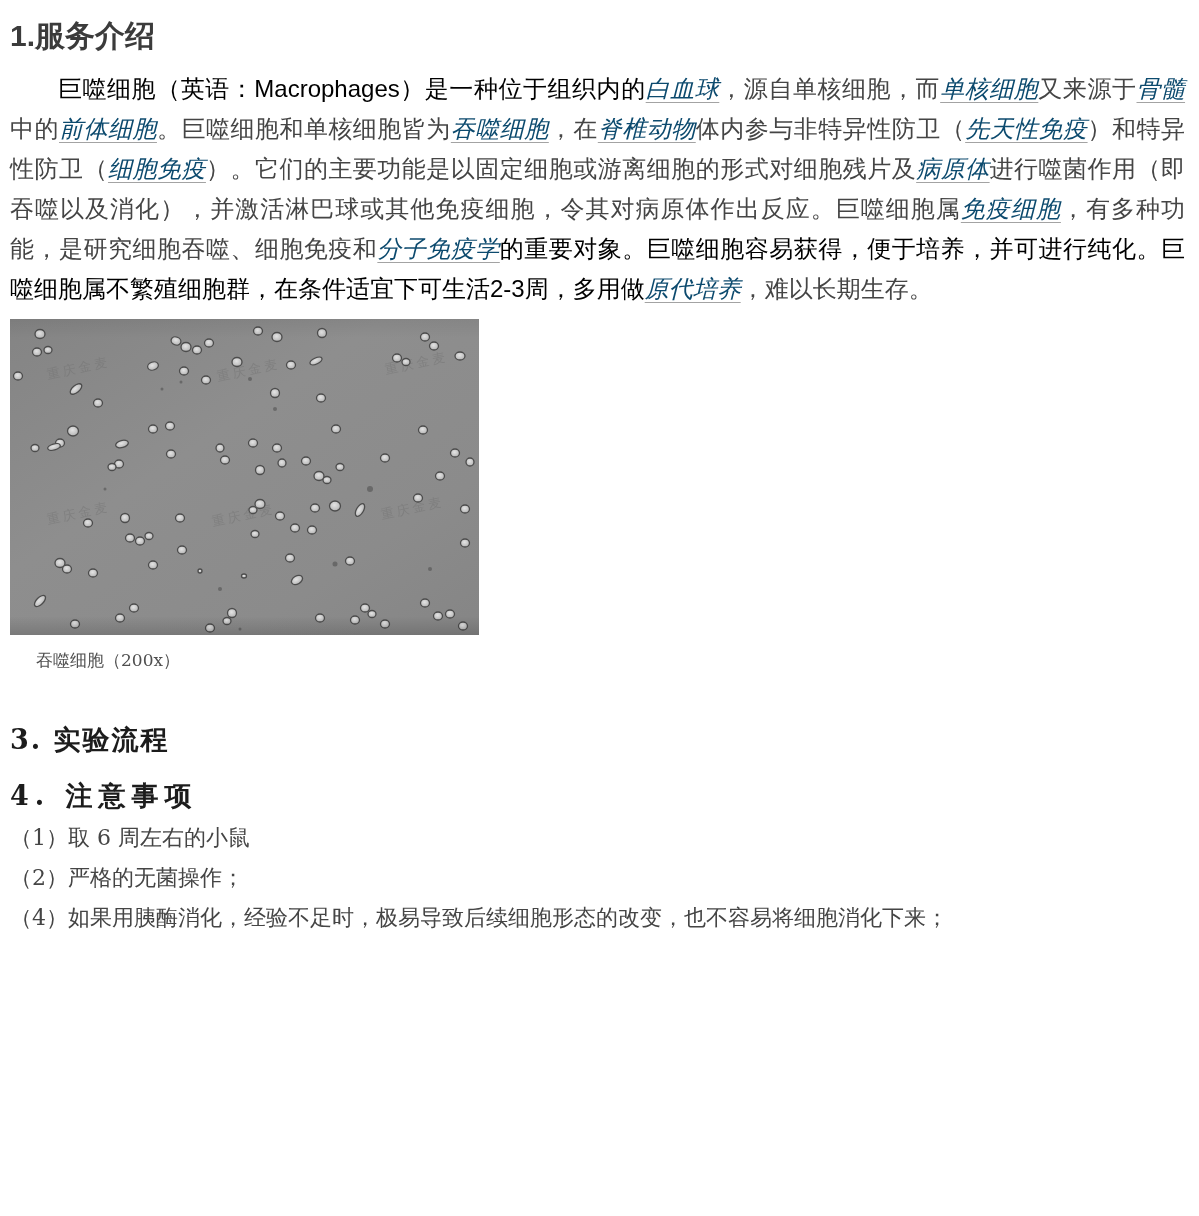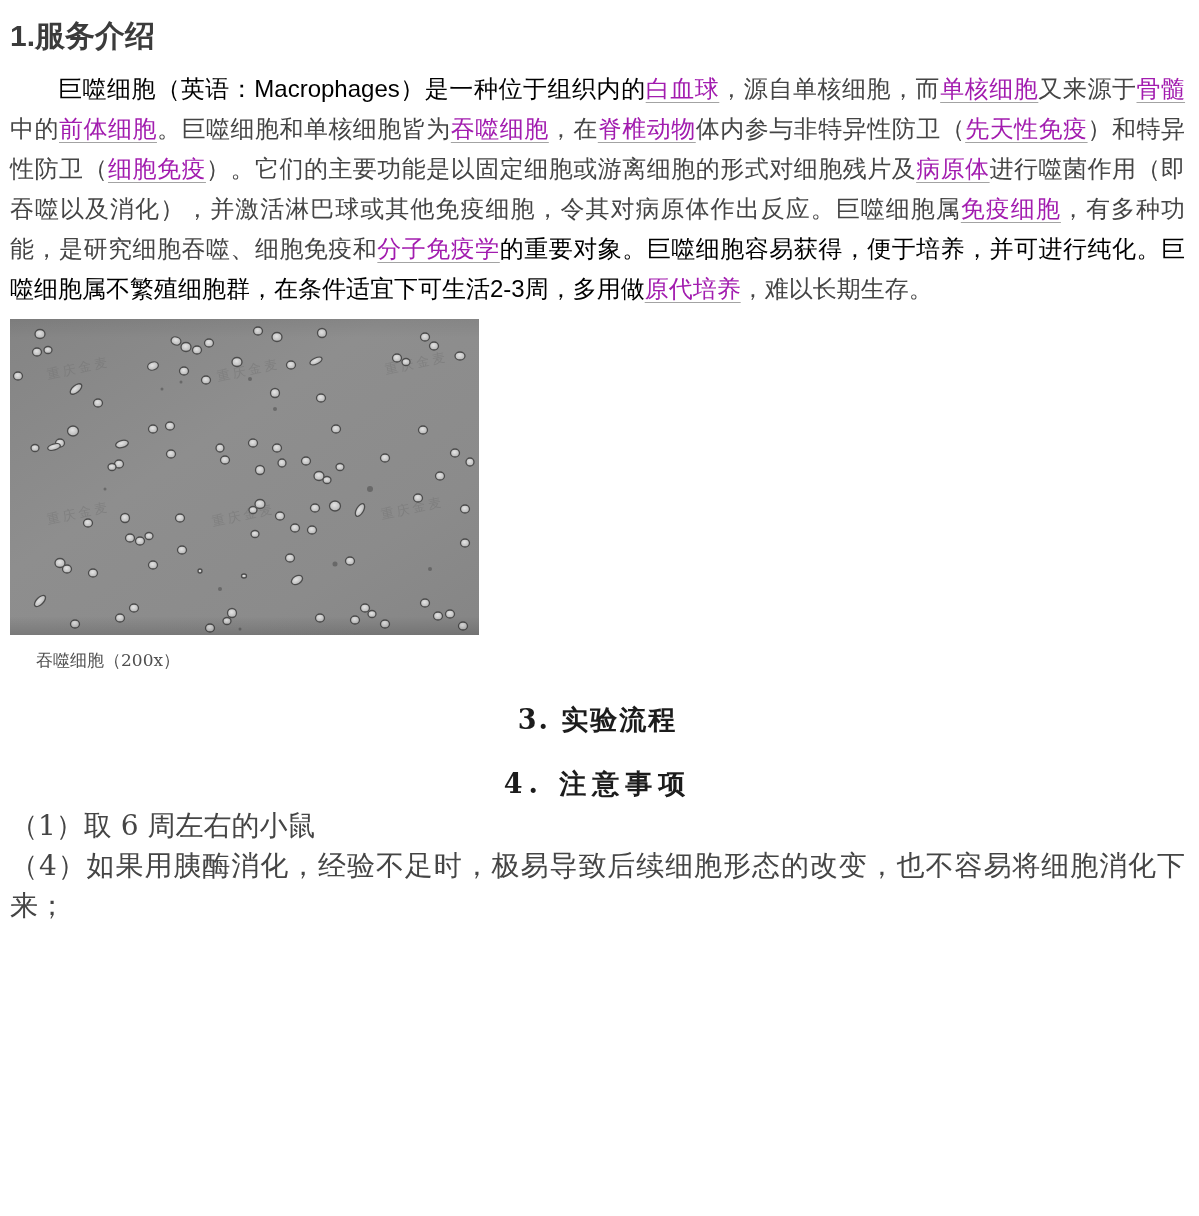--- a/index.html
+++ b/index.html
@@ -4,43 +4,43 @@
 <style>
   html,body{margin:0;padding:0;background:#ffffff;}
   body{width:1199px;height:1216px;overflow:hidden;font-family:"Liberation Sans",sans-serif;}
   .doc{padding:16px 14px 0 10px;}
 
   h1.t1{font-family:"Liberation Sans",sans-serif;font-weight:bold;font-size:30px;
         color:#3b3b3b;margin:0 0 12px 0;letter-spacing:0;}
   .h-kai{font-family:"DejaVu Serif",serif;font-weight:bold;color:#1c1c1c;
          font-size:27px;margin:0;white-space:pre-wrap;}
   .h2-2{letter-spacing:6px;margin-top:36px;}
-  .h2-3{letter-spacing:2px;margin-top:30px;text-align:center;}
-  .h2-4{letter-spacing:6px;margin-top:28px;text-align:center;}
+  .h2-3{letter-spacing:2px;margin-top:50px;}
+  .h2-4{letter-spacing:6px;margin-top:20px;}
 
   .body-text{font-size:24px;color:#454545;text-align:justify;margin:0;}
   .intro{line-height:39px;text-indent:2em;}
   .flow{line-height:40px;text-indent:1.75em;margin-top:6px;}
   .run-kai{font-family:"DejaVu Serif",serif;}
   .run-sans{font-family:"Liberation Sans",sans-serif;color:#000000;}
-  .link{color:#a21caf;text-decoration:underline;text-decoration-color:#a3a3a3;
-        text-decoration-thickness:1px;text-underline-offset:5px;}
+  .link{color:#0c4a6e;text-decoration:underline;text-decoration-color:#a3a3a3;
+        text-decoration-thickness:1px;text-underline-offset:5px;font-style:italic;}
 
   figure.micro{margin:10px 0 0 0;}
   figure.micro svg{display:block;}
   figcaption{font-family:"DejaVu Serif",serif;font-size:17px;color:#4f4f4f;
              padding-left:26px;margin-top:14px;}
 
   .cell{fill:url(#cellGrad);stroke:#4c4c4c;stroke-width:1.3;}
   .speck{fill:#454545;opacity:.5;}
   .wm{font-family:"DejaVu Serif",serif;font-size:13px;fill:#6f6f6f;opacity:.42;
       letter-spacing:3px;}
 
   .notes{margin-top:4px;}
-  .notes p{font-family:"DejaVu Serif",serif;font-size:28px;line-height:40px;
+  .notes p{font-family:"DejaVu Serif",serif;font-size:22px;line-height:40px;
            color:#454545;margin:0;text-align:justify;white-space:pre-wrap;}
 </style>
 </head>
 <body>
 
 <main class="doc">
 
   <h1 class="t1">1.服务介绍</h1>
 
   <p class="body-text intro"><span class="run-sans">巨噬细胞（英语：Macrophages）是一种位于组织内的</span><span class="run-kai link">白血球</span><span class="run-kai">，源自单核细胞，而</span><span class="run-kai link">单核细胞</span><span class="run-kai">又来源于</span><span class="run-kai link">骨髓</span><span class="run-kai">中的</span><span class="run-kai link">前体细胞</span><span class="run-kai">。巨噬细胞和单核细胞皆为</span><span class="run-kai link">吞噬细胞</span><span class="run-kai">，在</span><span class="run-kai link">脊椎动物</span><span class="run-kai">体内参与非特异性防卫（</span><span class="run-kai link">先天性免疫</span><span class="run-kai">）和特异性防卫（</span><span class="run-kai link">细胞免疫</span><span class="run-kai">）。它们的主要功能是以固定细胞或游离细胞的形式对细胞残片及</span><span class="run-kai link">病原体</span><span class="run-kai">进行噬菌作用（即吞噬以及消化），并激活淋巴球或其他免疫细胞，令其对病原体作出反应。巨噬细胞属</span><span class="run-kai link">免疫细胞</span><span class="run-kai">，有多种功能，是研究细胞吞噬、细胞免疫和</span><span class="run-kai link">分子免疫学</span><span class="run-sans">的重要对象。巨噬细胞容易获得，便于培养，并可进行纯化。巨噬细胞属不繁殖细胞群，在条件适宜下可生活2-3周，多用做</span><span class="run-kai link">原代培养</span><span class="run-kai">，难以长期生存。</span></p>
@@ -189,16 +189,17 @@
     <figcaption>吞噬细胞（200x）</figcaption>
   </figure>
 
   <h2 class="h-kai h2-3">3. 实验流程</h2>
 
 
   <h2 class="h-kai h2-4">4. 注意事项</h2>
 
   <div class="notes">
     <p>（1）取 6 周左右的小鼠</p>
+    <p>（2）严格的无菌操作；</p>
     <p>（4）如果用胰酶消化，经验不足时，极易导致后续细胞形态的改变，也不容易将细胞消化下来；</p>
   </div>
 
 </main>
 
 </body></html>

